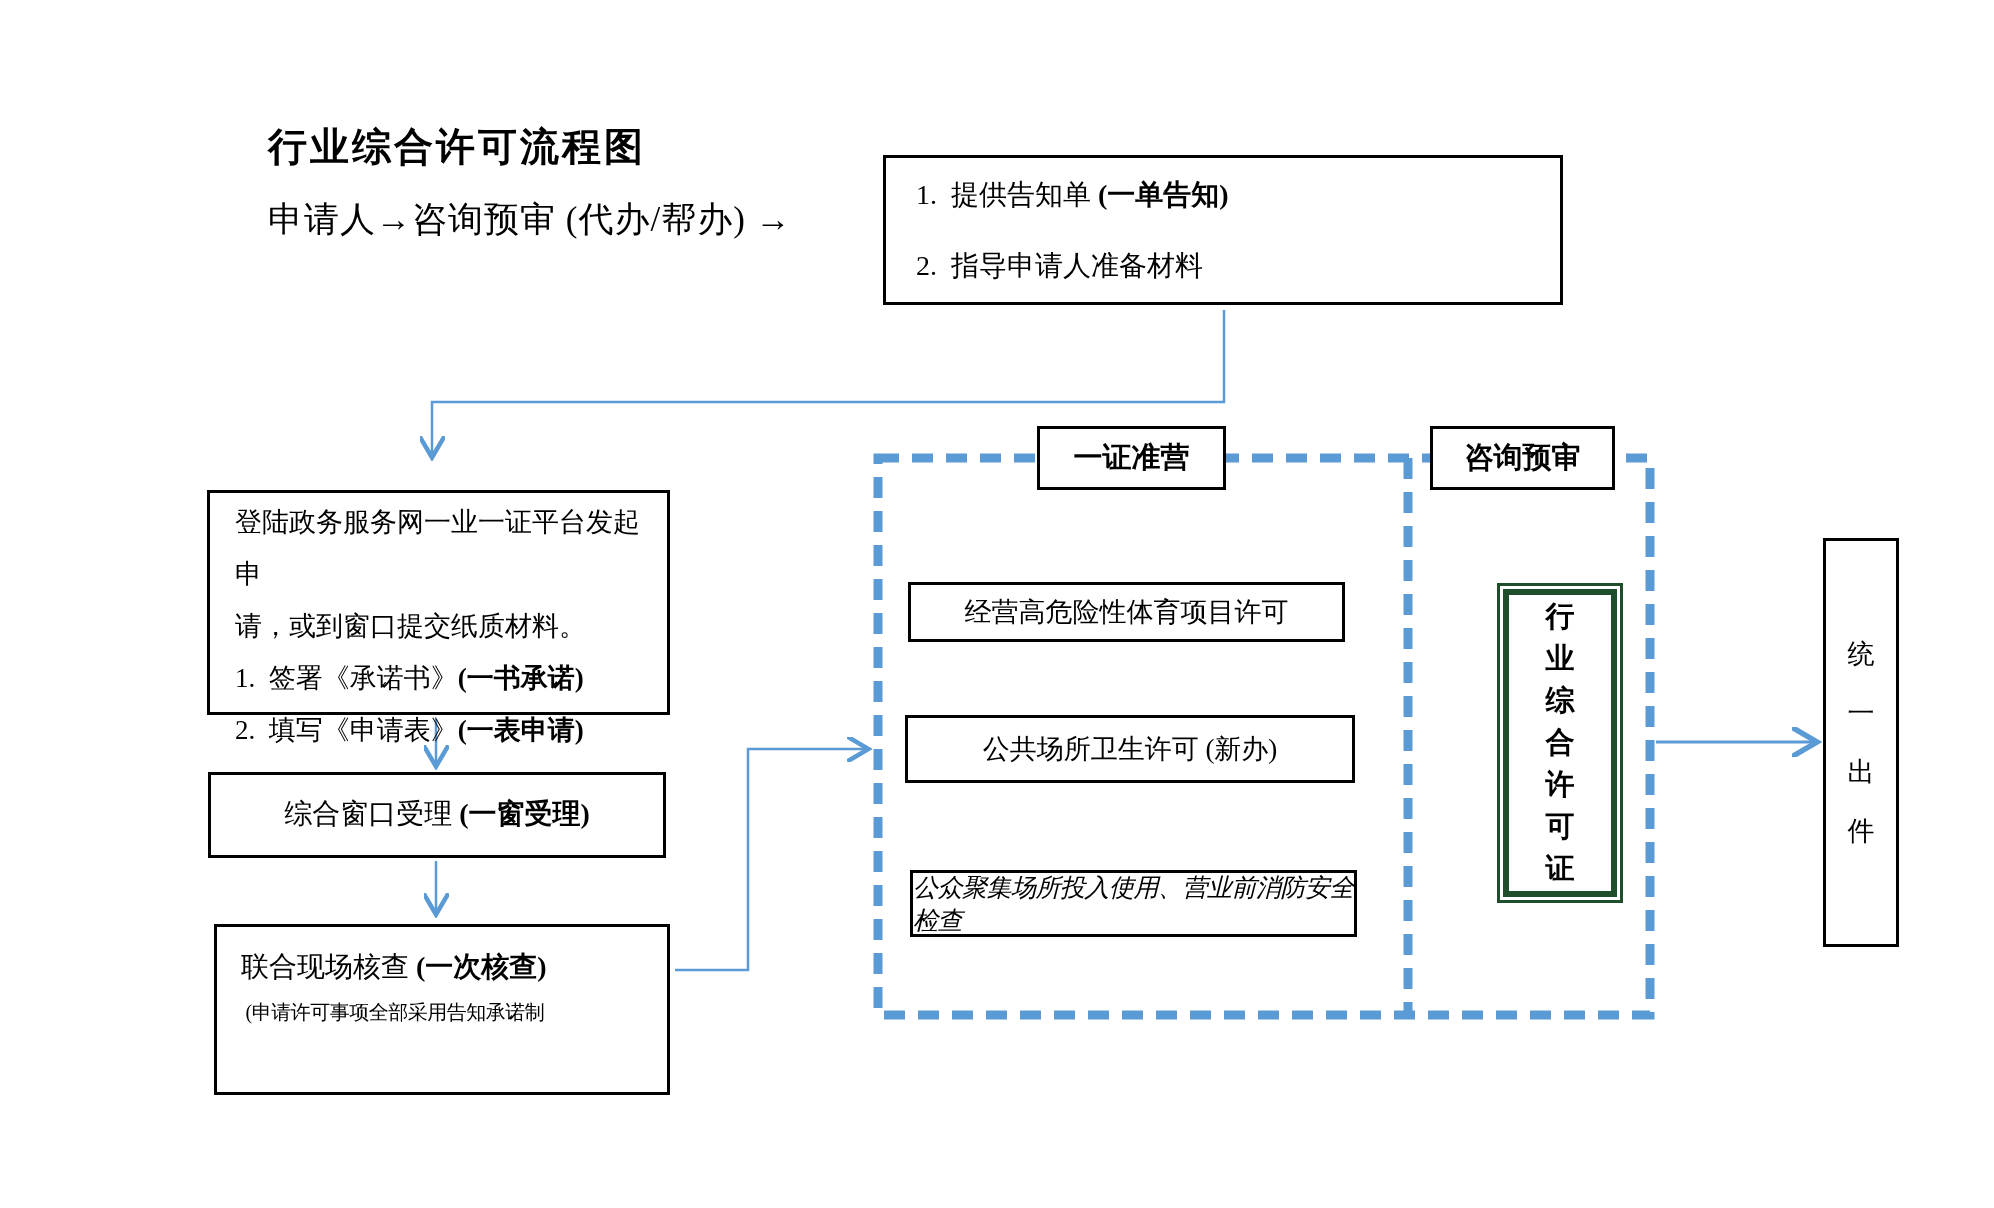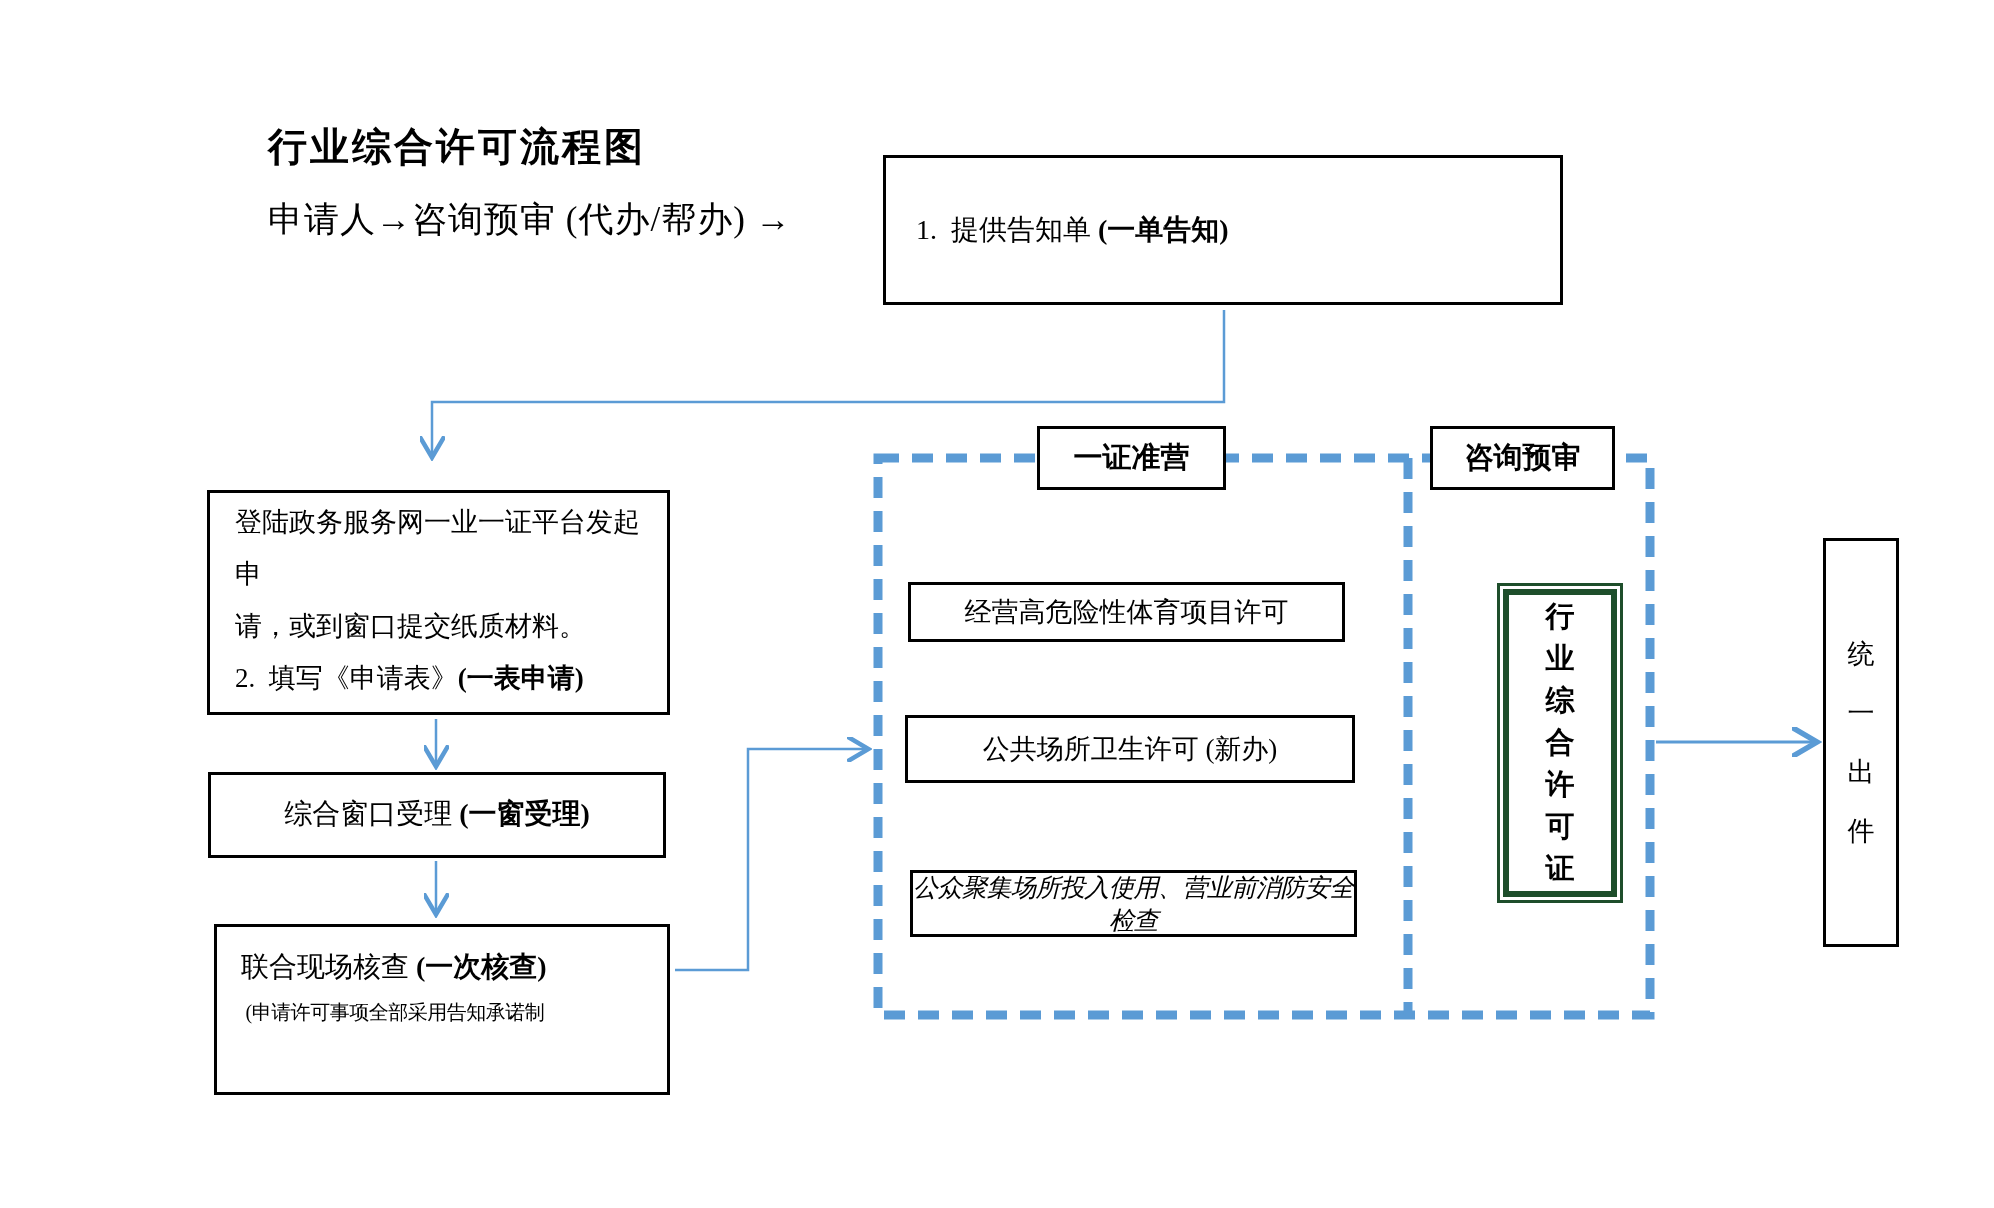--- a/index.html
+++ b/index.html
@@ -22,21 +22,21 @@
     padding-left:30px;font-size:28px;}
   
   .apply{left:207px;top:490px;width:463px;height:225px;padding:3px 24px 0 25px;font-size:27px;}
   .apply .ln{display:block;line-height:52px;}
   .accept{left:208px;top:772px;width:458px;height:86px;text-align:center;
     font-size:28px;line-height:78px;}
   .inspect{left:214px;top:924px;width:456px;height:171px;padding:14px 16px 0 24px;font-size:28px;}
   .inspect .ln1{line-height:52px;}
   .inspect .note{font-size:20px;letter-spacing:-0.5px;line-height:39px;}
   
-  .permit{display:flex;align-items:center;justify-content:center;text-align:center;font-size:27px;}
+  .permit{display:flex;align-items:center;justify-content:center;text-align:left;font-size:27px;}
   .p1{left:908px;top:582px;width:437px;height:60px;}
   .p2{left:905px;top:715px;width:450px;height:68px;}
   .p3{left:910px;top:870px;width:447px;height:67px;font-size:25px;letter-spacing:-0.5px;font-style:italic;}
   
   .gtab{height:64px;display:flex;align-items:center;justify-content:center;
     font-size:29px;font-weight:bold;z-index:3;}
   .gtab1{left:1037px;top:426px;width:189px;}
   .gtab2{left:1430px;top:426px;width:185px;}
   
   .cert{left:1497px;top:583px;width:126px;height:320px;border:3px solid #1e4e2b;
@@ -73,25 +73,27 @@
   <polyline points="675,970 748,970 748,749 866,749" fill="none" stroke="#5b9bd5" stroke-width="2.5" marker-end="url(#arr)"></polyline>
 
   <line x1="1656" y1="742" x2="1814" y2="742" stroke="#5b9bd5" stroke-width="3" marker-end="url(#arr)"></line>
 </svg>
 
 <div class="abs title">行业综合许可流程图</div>
 <div class="abs subtitle pre">申请人→咨询预审 (代办/帮办) →</div>
 
 <div class="abs box notice">
   <div class="pre"><span>1.  提供告知单</span><b> (一单告知)</b></div>
+  <div class="pre"><span>2.  指导申请人准备材料</span></div>
 </div>
 
 <div class="abs box apply">
   <span class="ln pre">登陆政务服务网一业一证平台发起申</span>
   <span class="ln pre">请，或到窗口提交纸质材料。</span>
+  <span class="ln pre"><span>1.  签署《承诺书》</span><b>(一书承诺)</b></span>
   <span class="ln pre"><span>2.  填写《申请表》</span><b>(一表申请)</b></span>
 </div>
 
 <div class="abs box accept pre"><span>综合窗口受理</span><b> (一窗受理)</b></div>
 
 <div class="abs box inspect">
   <div class="ln1 pre"><span>联合现场核查</span><b> (一次核查)</b></div>
   <div class="note pre"><span class="pre" style="display:block"> (申请许可事项全部采用告知承诺制</span></div>
 </div>
 

